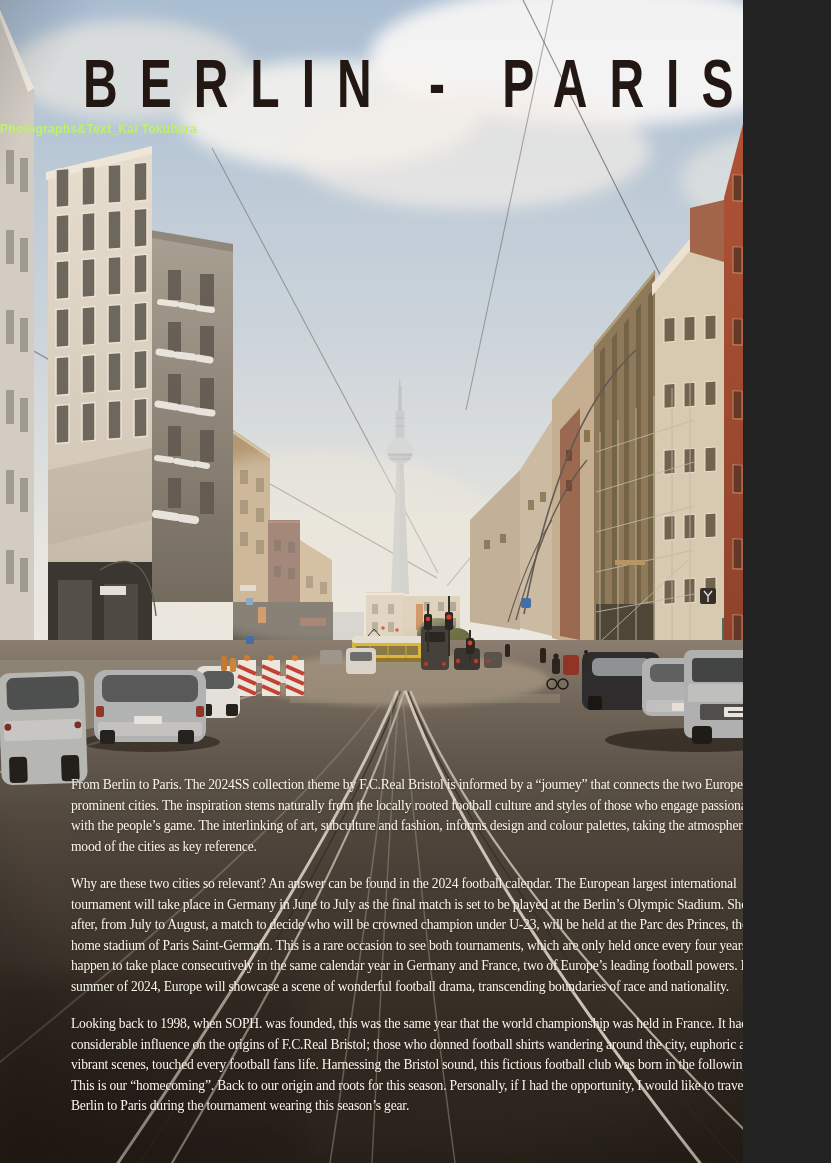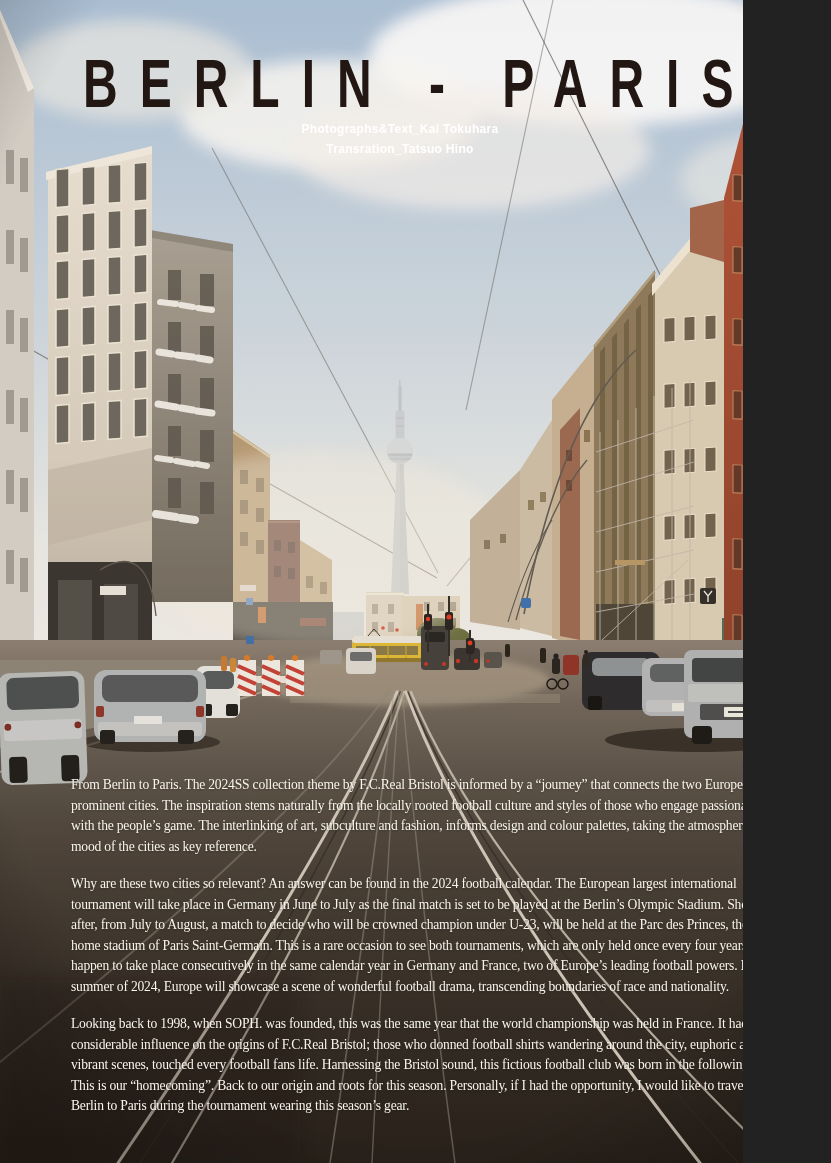--- a/index.html
+++ b/index.html
@@ -8,23 +8,23 @@
     background:#6b6258;font-family:"Liberation Serif",serif;
   }
   .photo{position:absolute;left:0;top:0;width:831px;height:1163px;display:block;}
   .title{
     position:absolute;left:83px;top:50px;margin:0;
     font-family:"Liberation Sans",sans-serif;font-weight:700;
     font-size:48px;line-height:1;letter-spacing:22px;white-space:nowrap;
     transform:scaleY(1.42);transform-origin:0 0;color:#221712;
   }
   .credits{
-    position:absolute;left:0;top:119px;width:800px;text-align:center;
+    position:absolute;left:0;top:119px;width:800px;
     font-family:"Liberation Sans",sans-serif;font-weight:700;font-size:12px;
-    line-height:20px;letter-spacing:.3px;color:#ffffff;
+    line-height:20px;letter-spacing:.3px;color:#bef264;
   }
   .body-text{
     position:absolute;left:71px;top:759px;width:707px;
     font-size:13.6px;line-height:20.5px;letter-spacing:-.2px;
     color:#f8f5ee;text-shadow:0 1px 2px rgba(35,25,15,.35);
   }
   .body-text p{margin:16px 0 17px 0;}
 </style>
 </head>
 <body>
@@ -509,21 +509,20 @@
 
     <rect x="0" y="980" width="300" height="183" fill="#120f0c" opacity=".25" filter="url(#blur8)"></rect>
     <rect x="0" y="0" width="831" height="1163" fill="#a97f4e" opacity=".05"></rect>
     <rect x="0" y="0" width="831" height="1163" fill="url(#vignette)"></rect>
   </svg>
 
   <h1 class="title">BERLIN - PARIS</h1>
 
   <div class="credits">
     <div>Photographs&amp;Text_Kai Tokuhara</div>
-    <div>Transration_Tatsuo Hino</div>
   </div>
 
   <div class="body-text">
     <p>From Berlin to Paris. The 2024SS collection theme by F.C.Real Bristol is informed by a “journey” that connects the two European prominent cities. The inspiration stems naturally from the locally rooted football culture and styles of those who engage passionately with the people’s game. The interlinking of art, subculture and fashion, informs design and colour palettes, taking the atmospheric mood of the cities as key reference.</p>
     <p>Why are these two cities so relevant? An answer can be found in the 2024 football calendar. The European largest international tournament will take place in Germany in June to July as the final match is set to be played at the Berlin’s Olympic Stadium. Shortly after, from July to August, a match to decide who will be crowned champion under U-23, will be held at the Parc des Princes, the home stadium of Paris Saint-Germain. This is a rare occasion to see both tournaments, which are only held once every four years, happen to take place consecutively in the same calendar year in Germany and France, two of Europe’s leading football powers. In the summer of 2024, Europe will showcase a scene of wonderful football drama, transcending boundaries of race and nationality.</p>
     <p>Looking back to 1998, when SOPH. was founded, this was the same year that the world championship was held in France. It had a considerable influence on the origins of F.C.Real Bristol; those who donned football shirts wandering around the city, euphoric and vibrant scenes, touched every football fans life. Harnessing the Bristol sound, this fictious football club was born in the following year. This is our “homecoming”. Back to our origin and roots for this season. Personally, if I had the opportunity, I would like to travel from Berlin to Paris during the tournament wearing this season’s gear.</p>
   </div>
 
 </div>
 

